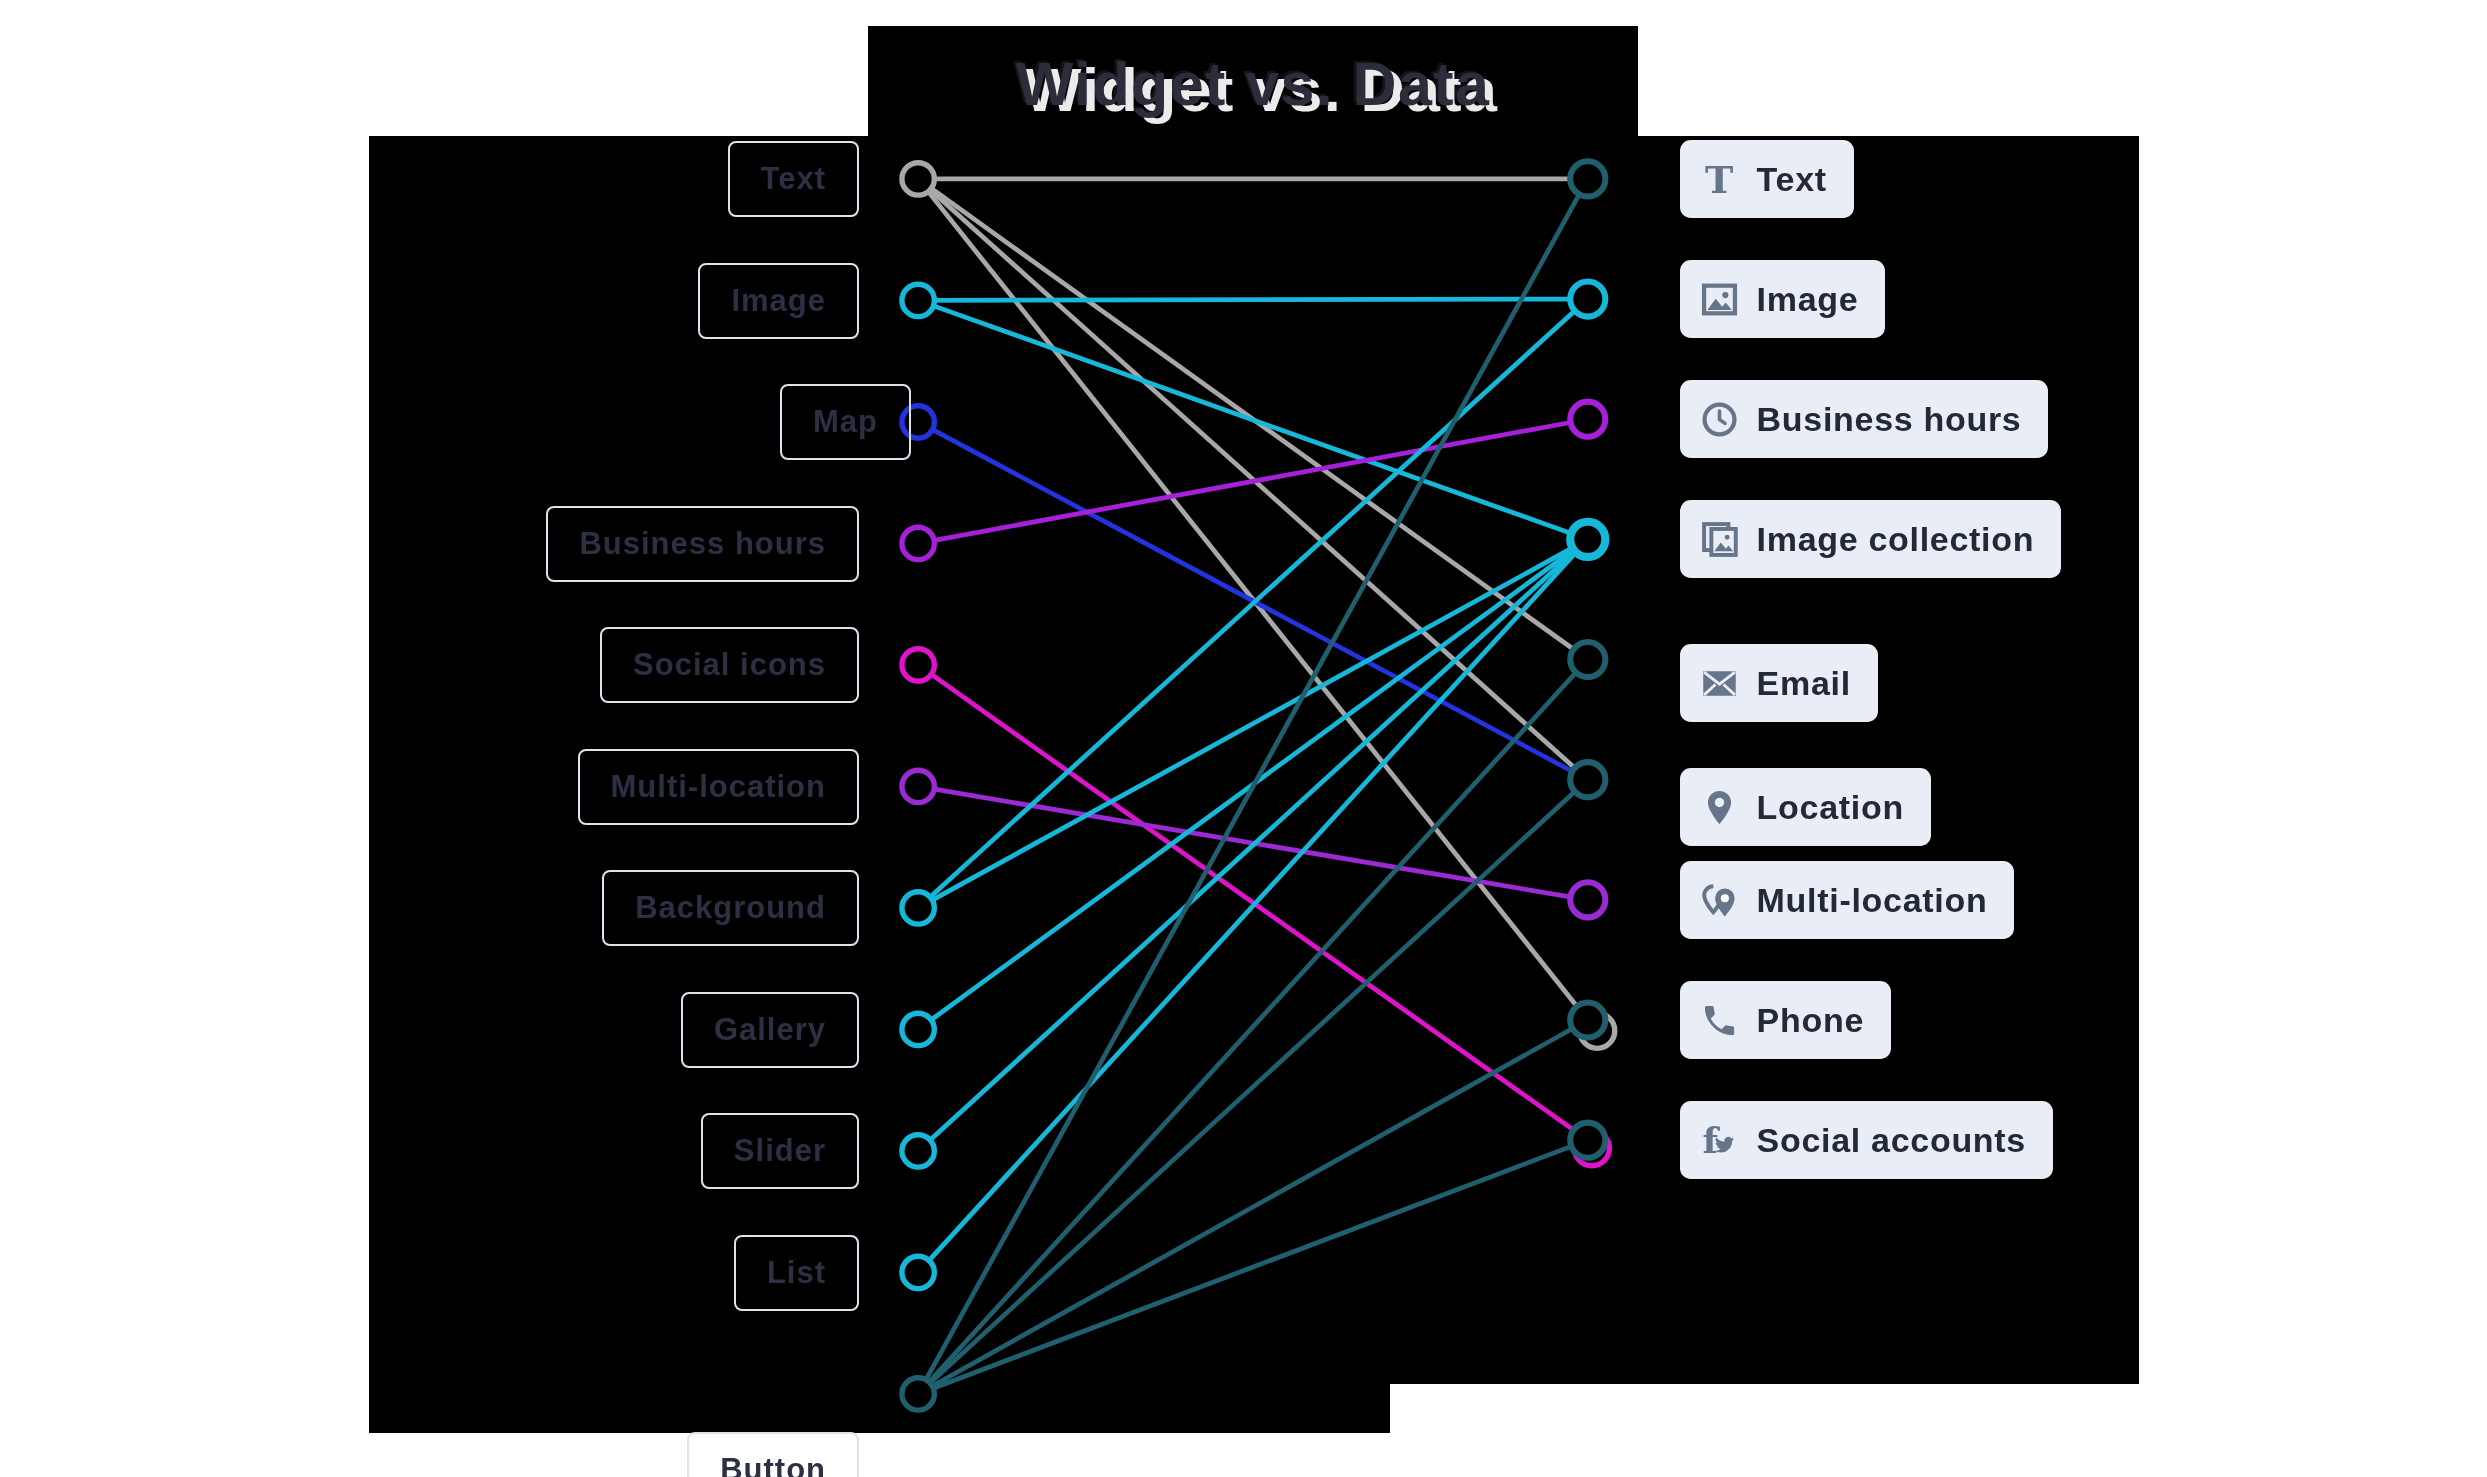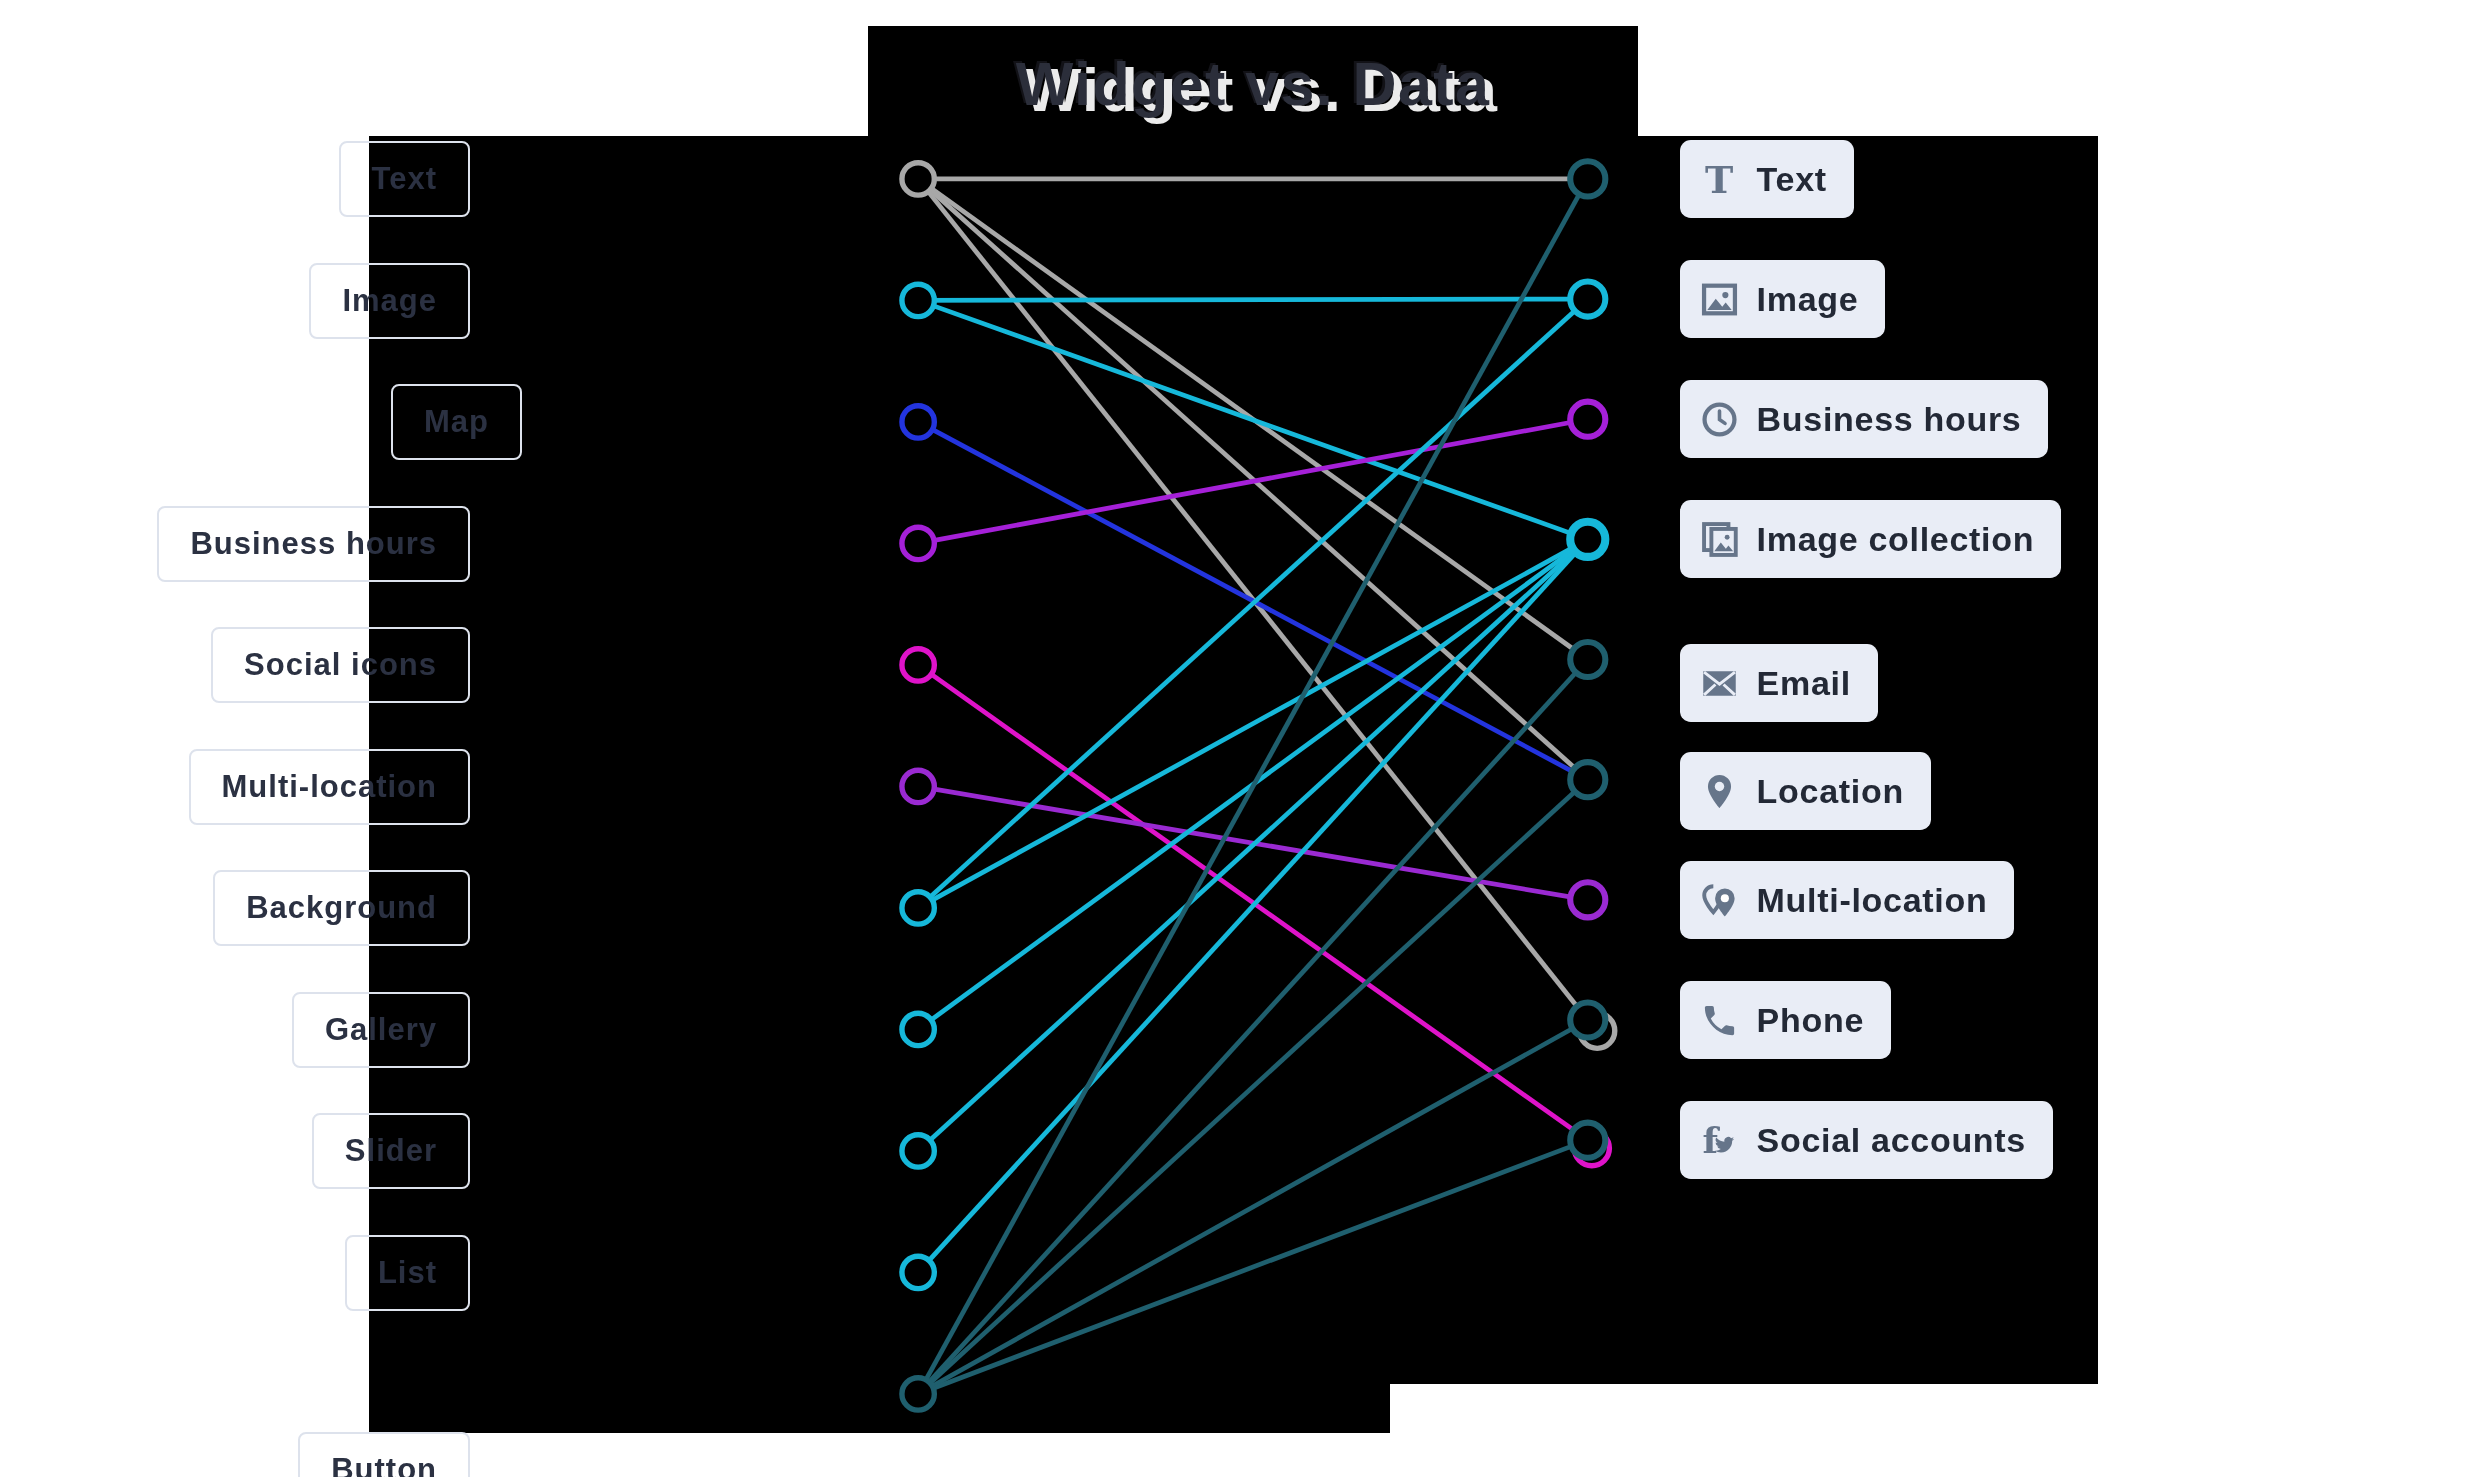--- a/index.html
+++ b/index.html
@@ -1,17 +1,17 @@
 <!DOCTYPE html>
 <html style="font-size:10.8px"><head>
 <meta charset="utf-8">
 <style>
   html,body{margin:0;padding:0;background:#ffffff;}
   #stage{
-    position:relative;width:2098px;height:1477px;overflow:hidden;
+    position:relative;width:2487px;height:1477px;overflow:hidden;
     background:#ffffff;font-family:"Liberation Sans","DejaVu Sans",sans-serif;
   }
   .blackband{position:absolute;background:#000000;}
   #title-band{left:868px;top:26px;width:770px;height:115px;}
   #main-canvas{left:369px;top:136px;width:1770px;height:1248px;}
   #canvas-ext{left:369px;top:1384px;width:1021px;height:49px;}
   #page-title{
     position:absolute;left:868px;top:30px;width:770px;height:108px;
     display:flex;align-items:center;justify-content:center;
     font-size:61px;font-weight:700;letter-spacing:1.4px;color:#2b2e3a;
@@ -140,21 +140,21 @@
       </div>
       <div class="rightbox" style="left: 1680px; top: 620px; margin-top: 24px;">
         <span class="ric">
           <svg viewBox="0 0 24 24">
             <path d="M2 4.5h20v15H2z" fill="#66758a"></path>
             <path d="M2.5 5l9.5 7.4L21.5 5M2.5 19l7-6.4M21.5 19l-7-6.4" fill="none" stroke="#e9edf6" stroke-width="1.8"></path>
           </svg>
         </span>
         <span>Email</span>
       </div>
-      <div class="rightbox" style="left: 1680px; top: 752px;">
+      <div class="rightbox" style="left: 1680px; top: 768px;">
         <span class="ric">
           <svg viewBox="0 0 24 24">
             <path d="M12 1.8a7.1 7.1 0 0 0-7.1 7.1C4.9 14.2 12 22.2 12 22.2s7.1-8 7.1-13.3A7.1 7.1 0 0 0 12 1.8z" fill="#66758a"></path>
             <circle cx="12" cy="8.9" r="2.9" fill="#e9edf6"></circle>
           </svg>
         </span>
         <span>Location</span>
       </div>
       <div class="rightbox" style="left: 1680px; top: 861px;">
         <span class="ric">

